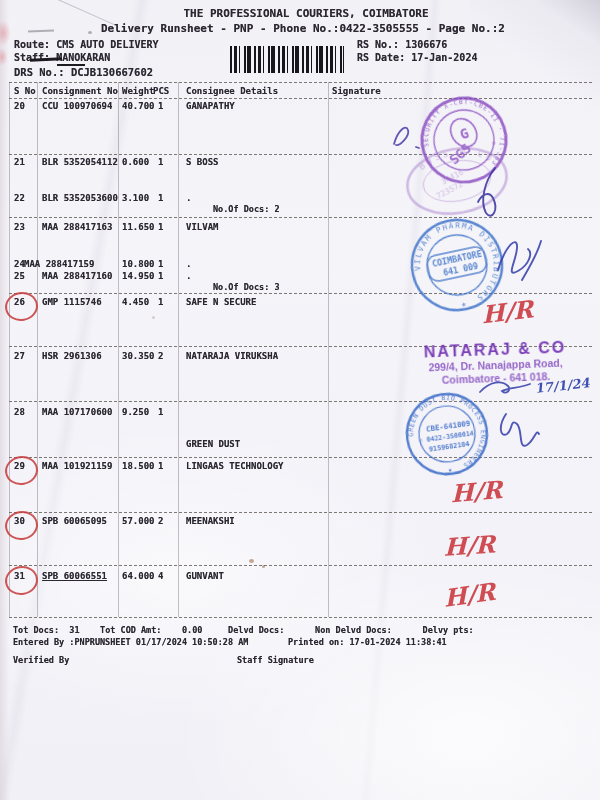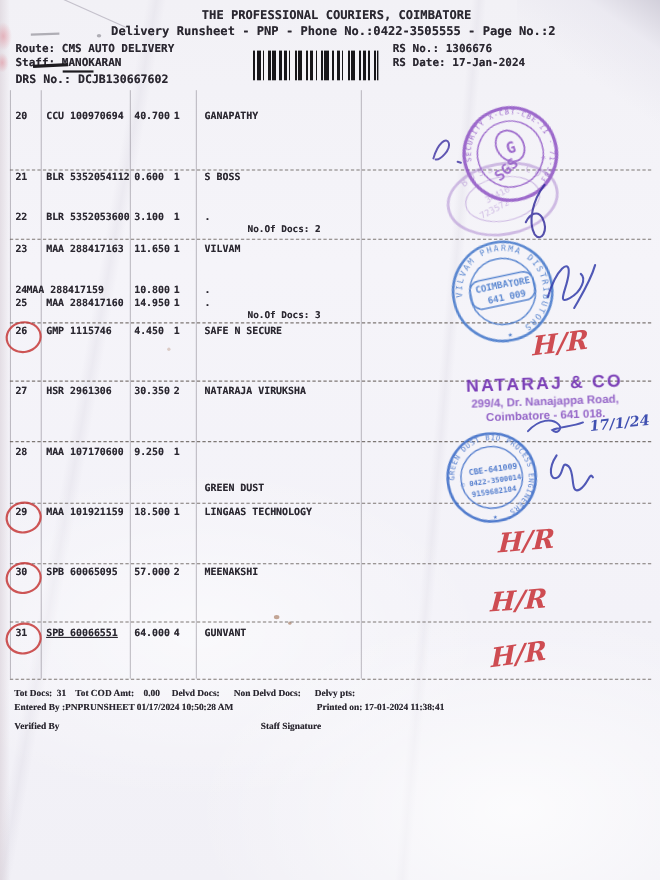--- a/index.html
+++ b/index.html
@@ -10,33 +10,33 @@
     background:
       radial-gradient(ellipse 420px 260px at 78% 92%, rgba(255,255,255,.75), transparent 70%),
       radial-gradient(ellipse 380px 220px at 30% 72%, rgba(255,255,255,.55), transparent 70%),
       linear-gradient(100deg, transparent 18%, rgba(213,210,222,.28) 19.2%, transparent 20.4%),
       linear-gradient(95deg, transparent 64%, rgba(213,210,222,.25) 65%, transparent 66%),
       linear-gradient(180deg, #f2f1f6 0%, #f5f4f9 30%, #f3f2f8 70%, #f1f0f6 100%);}
   .abs{position:absolute;}
   .ni{pointer-events:none;}
   .print{color:#2a2730;font-weight:700;line-height:1;white-space:pre;
          text-shadow:0 0 .4px rgba(42,38,48,.55);}
-  .t11{font-size:11px;} .t10{font-size:10px;} .t85{font-size:8.5px;font-family:Liberation Serif, serif;} .t105{font-size:10.5px;}
+  .t11{font-size:11px;} .t10{font-size:10px;} .t85{font-size:8.5px;} .t105{font-size:10.5px;}
   .center{left:0;right:0;text-align:center;}
   
   .vline{position:absolute;width:1px;top:82px;height:535px;background:rgba(100,94,104,.38);}
   #thead{position:absolute;left:9px;width:583px;top:82px;height:15px;
          border-top:1px dashed rgba(95,88,82,.8);border-bottom:1px dashed rgba(95,88,82,.8);}
   #thead span{position:absolute;top:4px;font-size:9px;}
   .tblock{position:absolute;left:9px;width:583px;border-bottom:1px dashed rgba(95,88,82,.8);}
   .trow{position:absolute;left:0;right:0;height:12px;}
   .cell{position:absolute;top:0;font-size:9px;color:#2a2730;font-weight:700;line-height:1;white-space:pre;
         text-shadow:0 0 .4px rgba(42,38,48,.55);}
   .tnote{position:absolute;left:204px;font-size:8.5px;color:#2a2730;font-weight:700;line-height:1;
-         text-shadow:0 0 .4px rgba(42,38,48,.55);margin-left:12px;}
+         text-shadow:0 0 .4px rgba(42,38,48,.55);}
   .rc{position:absolute;border:2px solid rgba(198,56,56,.85);border-radius:50%;}
   .rc.gen{left:-4px;width:29px;height:25px;transform:rotate(-10deg);}
   
   #barcode{left:230px;top:46px;width:114px;height:27px;
     background:
       repeating-linear-gradient(90deg,#17161a 0 2px,transparent 2px 4px,#17161a 4px 7px,transparent 7px 9px,
         #17161a 9px 10px,transparent 10px 14px,#17161a 14px 16px,transparent 16px 17px,
         #17161a 17px 21px,transparent 21px 24px);}
   
   .stamp{filter:blur(.35px);}
@@ -90,20 +90,28 @@
 
   <div class="abs print t10" style="left:357px;top:40px;"><span>RS No.:</span> <span>1306676</span></div>
   <div class="abs print t10" style="left:357px;top:53px;"><span>RS Date:</span> <span>17-Jan-2024</span></div>
 
   <div class="vline" style="left:9px;"></div>
   <div class="vline" style="left:37px;"></div>
   <div class="vline" style="left:118px;"></div>
   <div class="vline" style="left:178px;"></div>
   <div class="vline" style="left:328px;"></div>
 
+  <div id="thead">
+    <span class="print" style="left:5px;">S No</span>
+    <span class="print" style="left:33px;">Consignment No</span>
+    <span class="print" style="left:113px;">Weight</span>
+    <span class="print" style="left:144px;">PCS</span>
+    <span class="print" style="left:177px;">Consignee Details</span>
+    <span class="print" style="left:323px;">Signature</span>
+  </div>
 
   <div id="tbl">
       <div class="tblock" style="top: 97px; height: 57px;">
         <div class="trow" style="top: 5px; padding-left: 36px;">
           <span class="cell" style="left: 5px;">20</span>
           <span class="cell" style="left: 33px;">CCU 100970694</span>
           <span class="cell" style="left: 113px;">40.700</span>
           <span class="cell" style="left: 149px;">1</span>
           <span class="cell" style="left: 177px;">GANAPATHY</span>
         </div>

